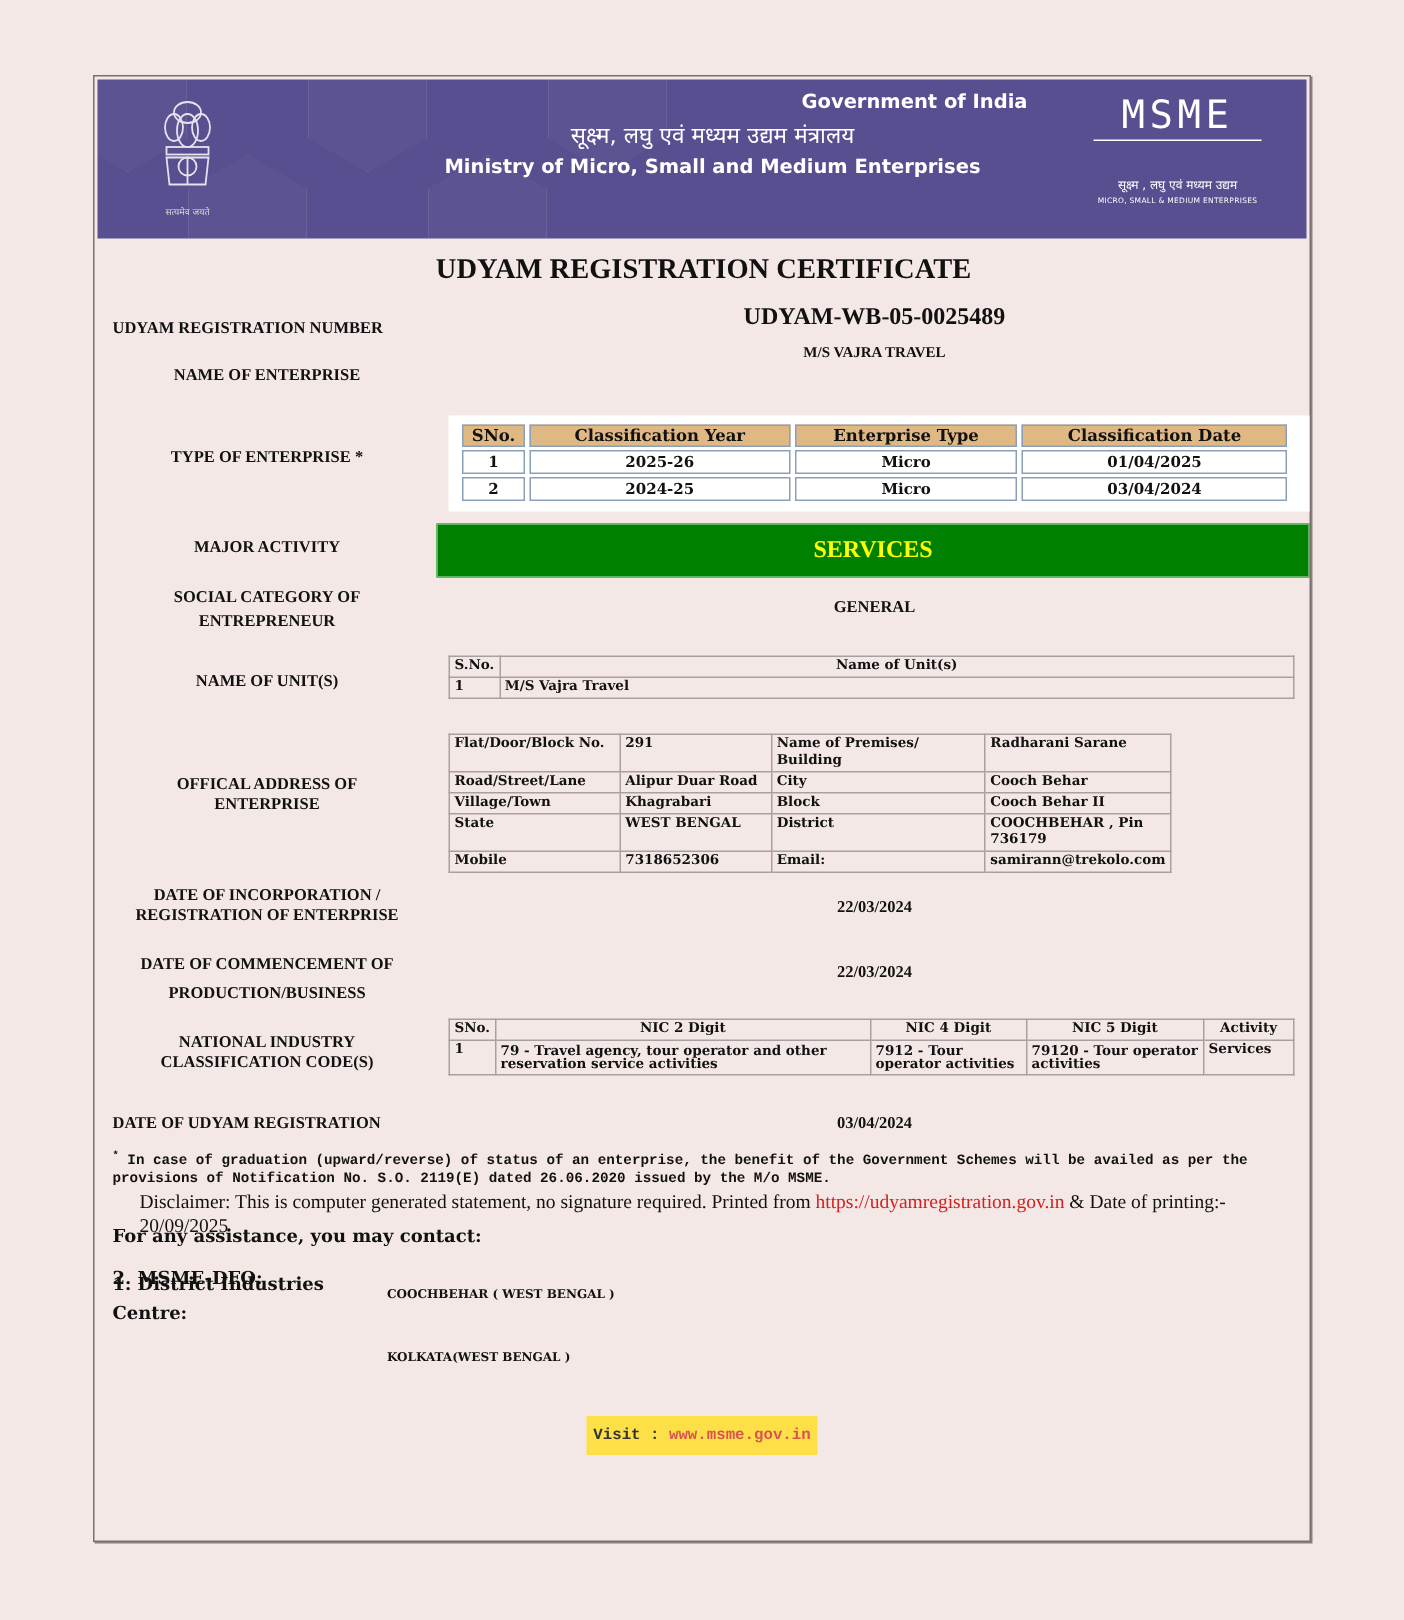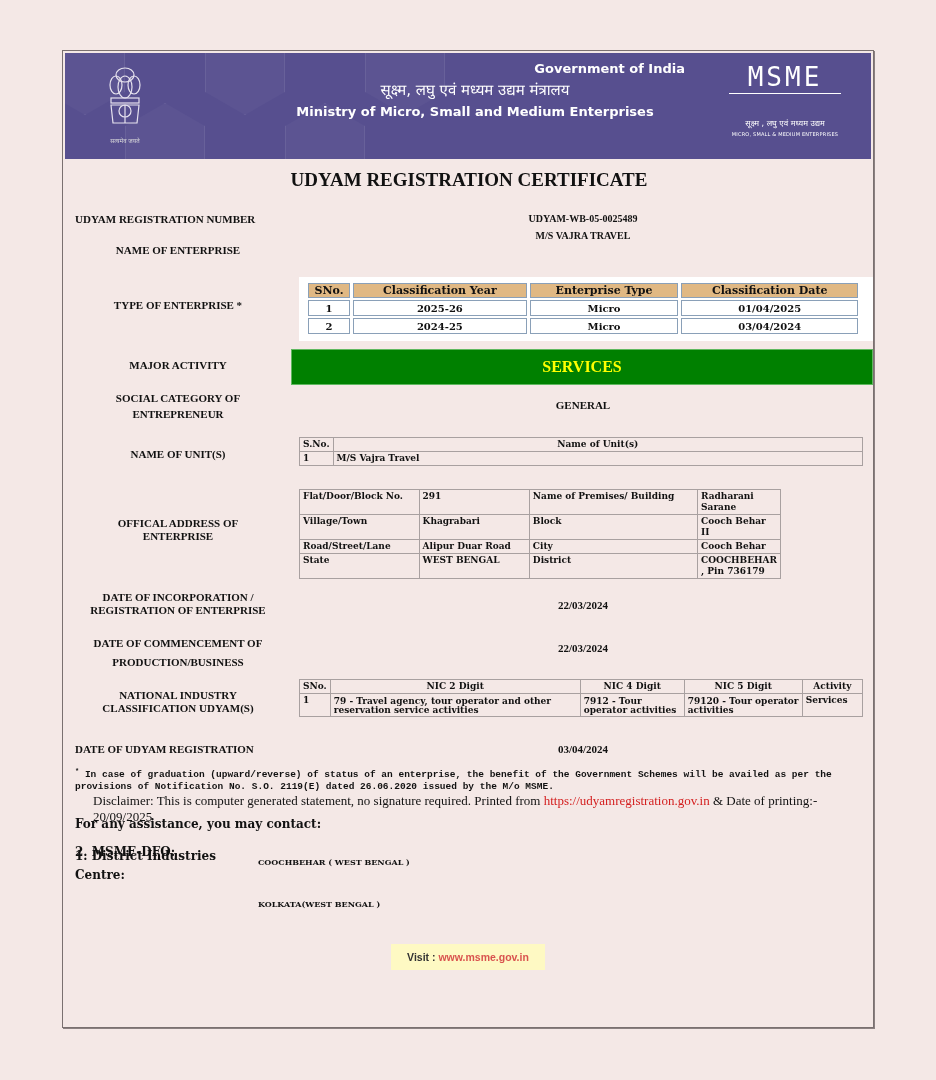--- a/index.html
+++ b/index.html
@@ -54,21 +54,21 @@
     .footnote sup { font-size: 7px; }
     .disclaimer { position: absolute; left: 30px; top: 742px; width: 780px; font-family: "Liberation Serif", serif; font-size: 13px; }
     .disclaimer .link { color: #d42020; }
 
     .assist-title { position: absolute; left: 12px; top: 766px; font-size: 12px; font-weight: bold; }
     .assist-l1 { position: absolute; left: 12px; top: 796px; width: 150px; font-size: 12px; font-weight: bold; line-height: 19px; }
     .assist-l2 { position: absolute; left: 12px; top: 794px; font-size: 12px; font-weight: bold; text-align: right; }
     .assist-v1 { position: absolute; left: 195px; top: 806px; font-size: 8px; font-weight: bold; }
     .assist-v2 { position: absolute; left: 195px; top: 848px; font-size: 8px; font-weight: bold; }
 
-    .visit { position: absolute; left: 328px; top: 893px; width: 154px; height: 26px; background: #fef9c3; text-align: center; line-height: 26px; font-family: Liberation Sans, sans-serif; font-weight: bold; font-size: 10.5px; color: #333; }
+    .visit { position: absolute; left: 328px; top: 893px; width: 154px; height: 26px; background: #fde047; text-align: center; line-height: 26px; font-family: Liberation Mono, monospace; font-weight: bold; font-size: 10.5px; color: #333; }
     .visit .url { color: #d9534f; }
   </style>
 </head>
 <body>
 
 <div class="cert">
 
   <div class="banner">
     <div class="hex" style="left:-20px;top:-30px"></div>
     <div class="hex" style="left:60px;top:50px"></div>
@@ -100,21 +100,21 @@
       <div class="msme-word">MSME</div>
       <div class="msme-line"></div>
       <div class="msme-hindi">सूक्ष्म , लघु एवं मध्यम उद्यम</div>
       <div class="msme-eng">MICRO, SMALL &amp; MEDIUM ENTERPRISES</div>
     </div>
   </div>
 
   <div class="title">UDYAM REGISTRATION CERTIFICATE</div>
 
   <div class="label" style="left:12px;top:160px;width:200px;text-align:left;">UDYAM REGISTRATION NUMBER</div>
-  <div class="value" style="left:360px;top:162px;width:320px;font-size:10px;">UDYAM-WB-05-0025489</div>
+  <div class="value" style="left:360px;top:152px;width:320px;font-size:16px;">UDYAM-WB-05-0025489</div>
   <div class="value" style="left:360px;top:179px;width:320px;font-size:10px;">M/S VAJRA TRAVEL</div>
   <div class="label" style="left:12px;top:191px;width:206px;">NAME OF ENTERPRISE</div>
 
   <div class="label" style="left:12px;top:246px;width:206px;">TYPE OF ENTERPRISE *</div>
   <div class="type-wrap">
     <table class="type-table">
       <thead>
         <tr>
           <th style="width:42px">SNo.</th>
           <th>Classification Year</th>
@@ -168,55 +168,61 @@
   </div>
   <table class="grid-table" style="left:236px;top:438px;width:482px;">
     <tbody>
         <tr>
       <td style="width:120px">Flat/Door/Block No.</td>
       <td style="width:111px">291</td>
       <td style="width:170px">Name of Premises/ Building</td>
       <td>Radharani Sarane</td>
     </tr>
     <tr>
+      <td>Road/Street/Lane</td>
+      <td>Alipur Duar Road</td>
+      <td>City</td>
+      <td>Cooch Behar</td>
+    </tr>
+    <tr>
       <td>Village/Town</td>
       <td>Khagrabari</td>
       <td>Block</td>
       <td>Cooch Behar II</td>
     </tr>
     <tr>
-      <td>Road/Street/Lane</td>
-      <td>Alipur Duar Road</td>
-      <td>City</td>
-      <td>Cooch Behar</td>
-    </tr>
-    <tr>
       <td>State</td>
       <td>WEST BENGAL</td>
       <td>District</td>
       <td>COOCHBEHAR , Pin 736179</td>
     </tr>
+    <tr>
+      <td>Mobile</td>
+      <td>7318652306</td>
+      <td>Email:</td>
+      <td>samirann@trekolo.com</td>
+    </tr>
   </tbody>
     </table>
 
   <div class="label" style="left:12px;top:540px;width:206px;line-height:13px;text-align:center;">
     <div>DATE OF INCORPORATION /</div>
     <div>REGISTRATION OF ENTERPRISE</div>
   </div>
   <div class="value" style="left:360px;top:548px;width:320px;">22/03/2024</div>
 
   <div class="label" style="left:12px;top:583px;width:206px;line-height:19px;">
     <div>DATE OF COMMENCEMENT OF</div>
     <div>PRODUCTION/BUSINESS</div>
   </div>
   <div class="value" style="left:360px;top:591px;width:320px;">22/03/2024</div>
 
   <div class="label" style="left:12px;top:638px;width:206px;line-height:13px;">
     <div>NATIONAL INDUSTRY</div>
-    <div>CLASSIFICATION UDYAM(S)</div>
+    <div>CLASSIFICATION CODE(S)</div>
   </div>
   <table class="grid-table" style="left:236px;top:628px;width:564px;">
     <tbody>
         <tr>
       <th style="width:28px;text-align:left">SNo.</th>
       <th style="width:250px">NIC 2 Digit</th>
       <th style="width:104px">NIC 4 Digit</th>
       <th style="width:118px">NIC 5 Digit</th>
       <th>Activity</th>
     </tr>

